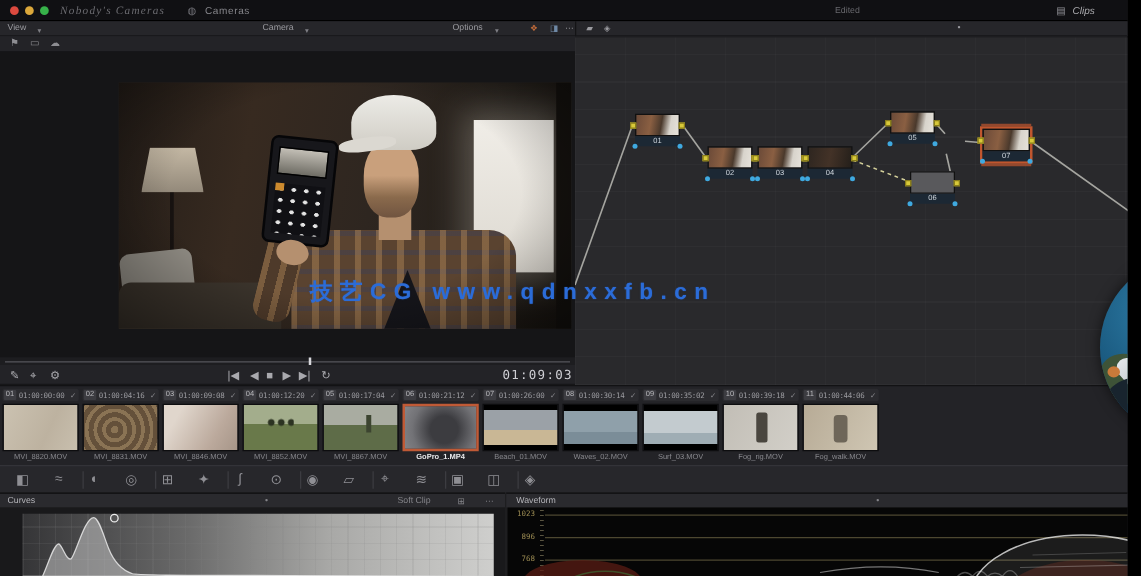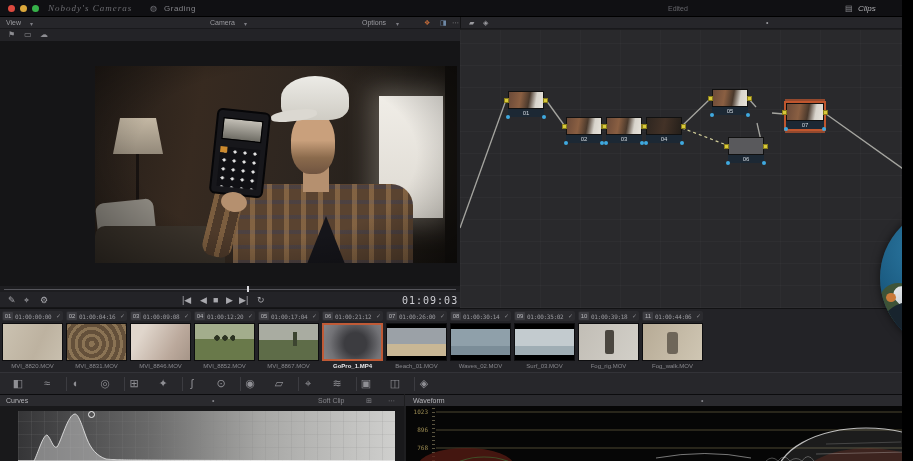--- a/index.html
+++ b/index.html
@@ -163,21 +163,21 @@
 <body>
 
 <div id="app">
 
   <div class="titlebar">
     <span class="light l-red"></span>
     <span class="light l-yel"></span>
     <span class="light l-grn"></span>
     <span class="proj-title">Nobody's Cameras</span>
     <span class="bin-ico">◍</span>
-    <span class="bin-lbl">Grading</span>
+    <span class="bin-lbl">Cameras</span>
     <span class="doc-status">Edited</span>
     <span class="clips-ico">▤</span>
     <span class="clips-lbl">Clips</span>
     <span class="edge-ico">▥</span>
   </div>
 
   <div class="viewer-head">
     <span class="hd-txt" style="left:6px">View</span>
     <span class="hd-txt caret" style="left:30px;top:3px">▾</span>
     <span class="hd-txt" style="left:210px">Camera</span>
@@ -312,20 +312,21 @@
     <div class="node sel" style="left:324px;top:71px">
       <div class="node-thumb"></div>
       <div class="node-label">07</div>
       <span class="sq in"></span>
         <span class="sq out"></span>
       <span class="dt l"></span>
         <span class="dt r"></span>
     </div>
   </div>
 
+  <div class="watermark">技艺CG  www.qdnxxfb.cn</div>
 
   <div class="still-circle">
     <div class="coral"></div>
     <div class="tank"></div>
     <div class="diver"></div>
     <div class="glove"></div>
   </div>
 
   <div class="strip">
     <div class="clip" style="left:2px">

